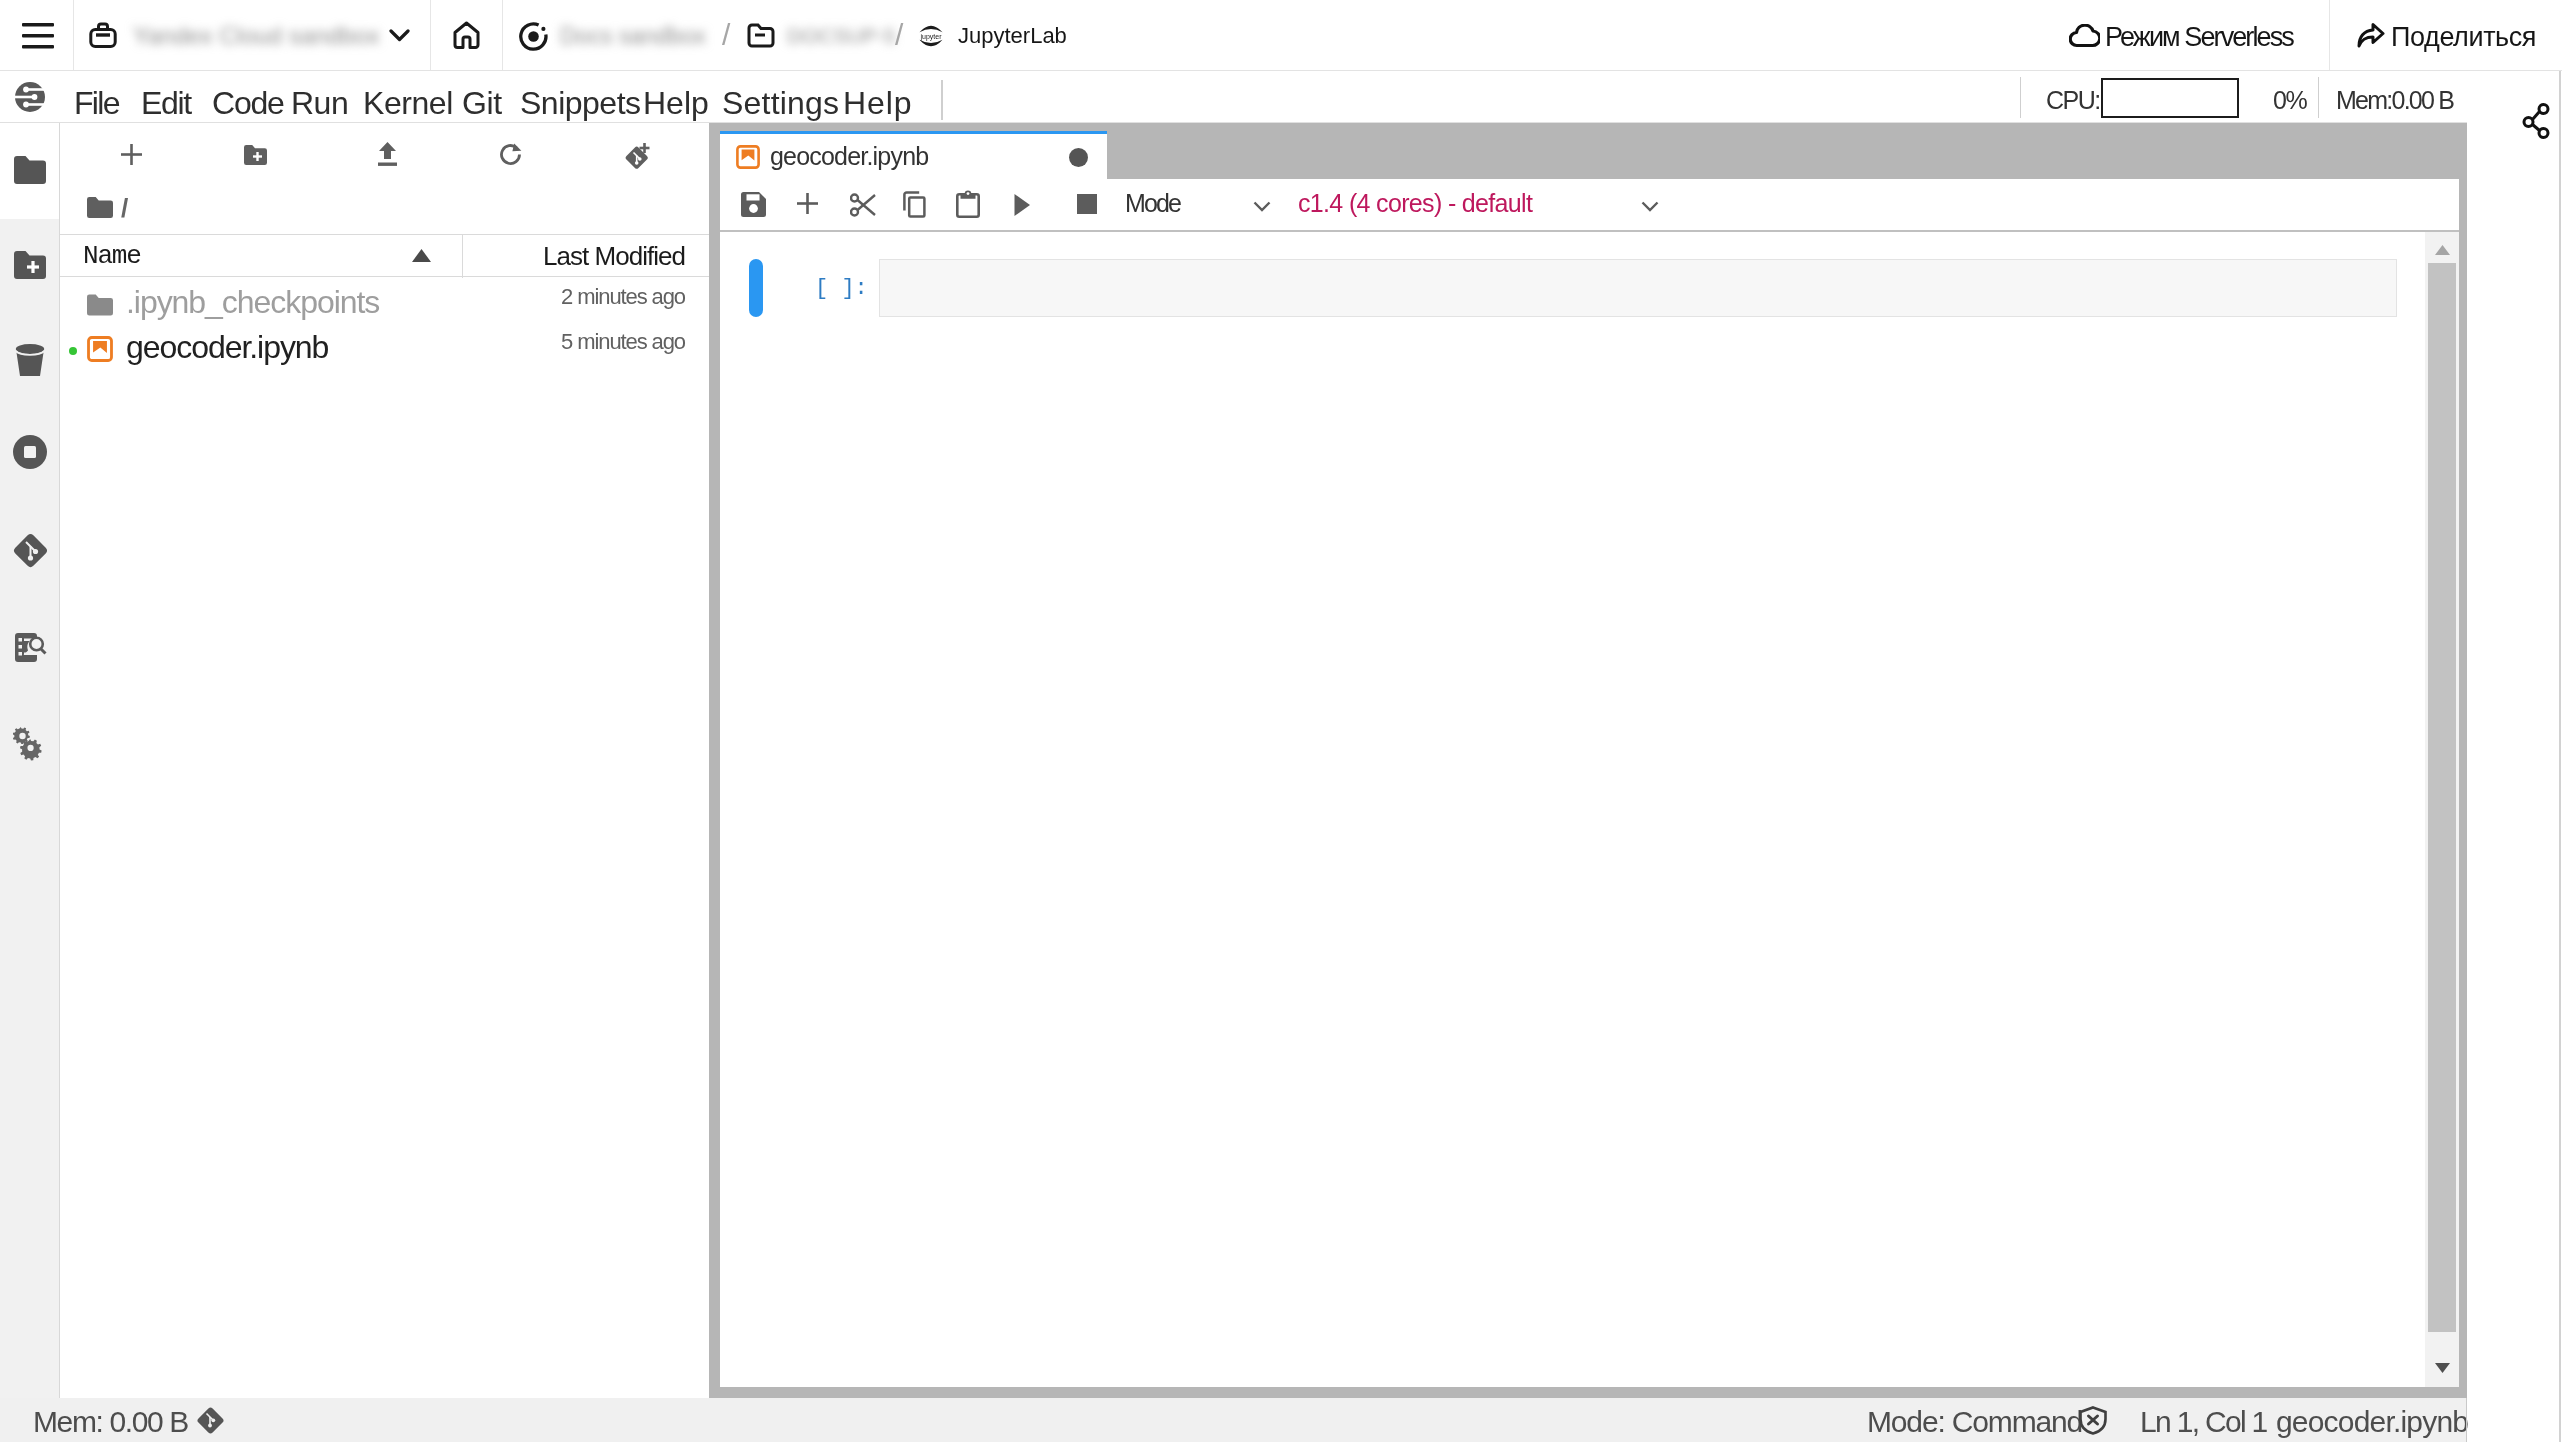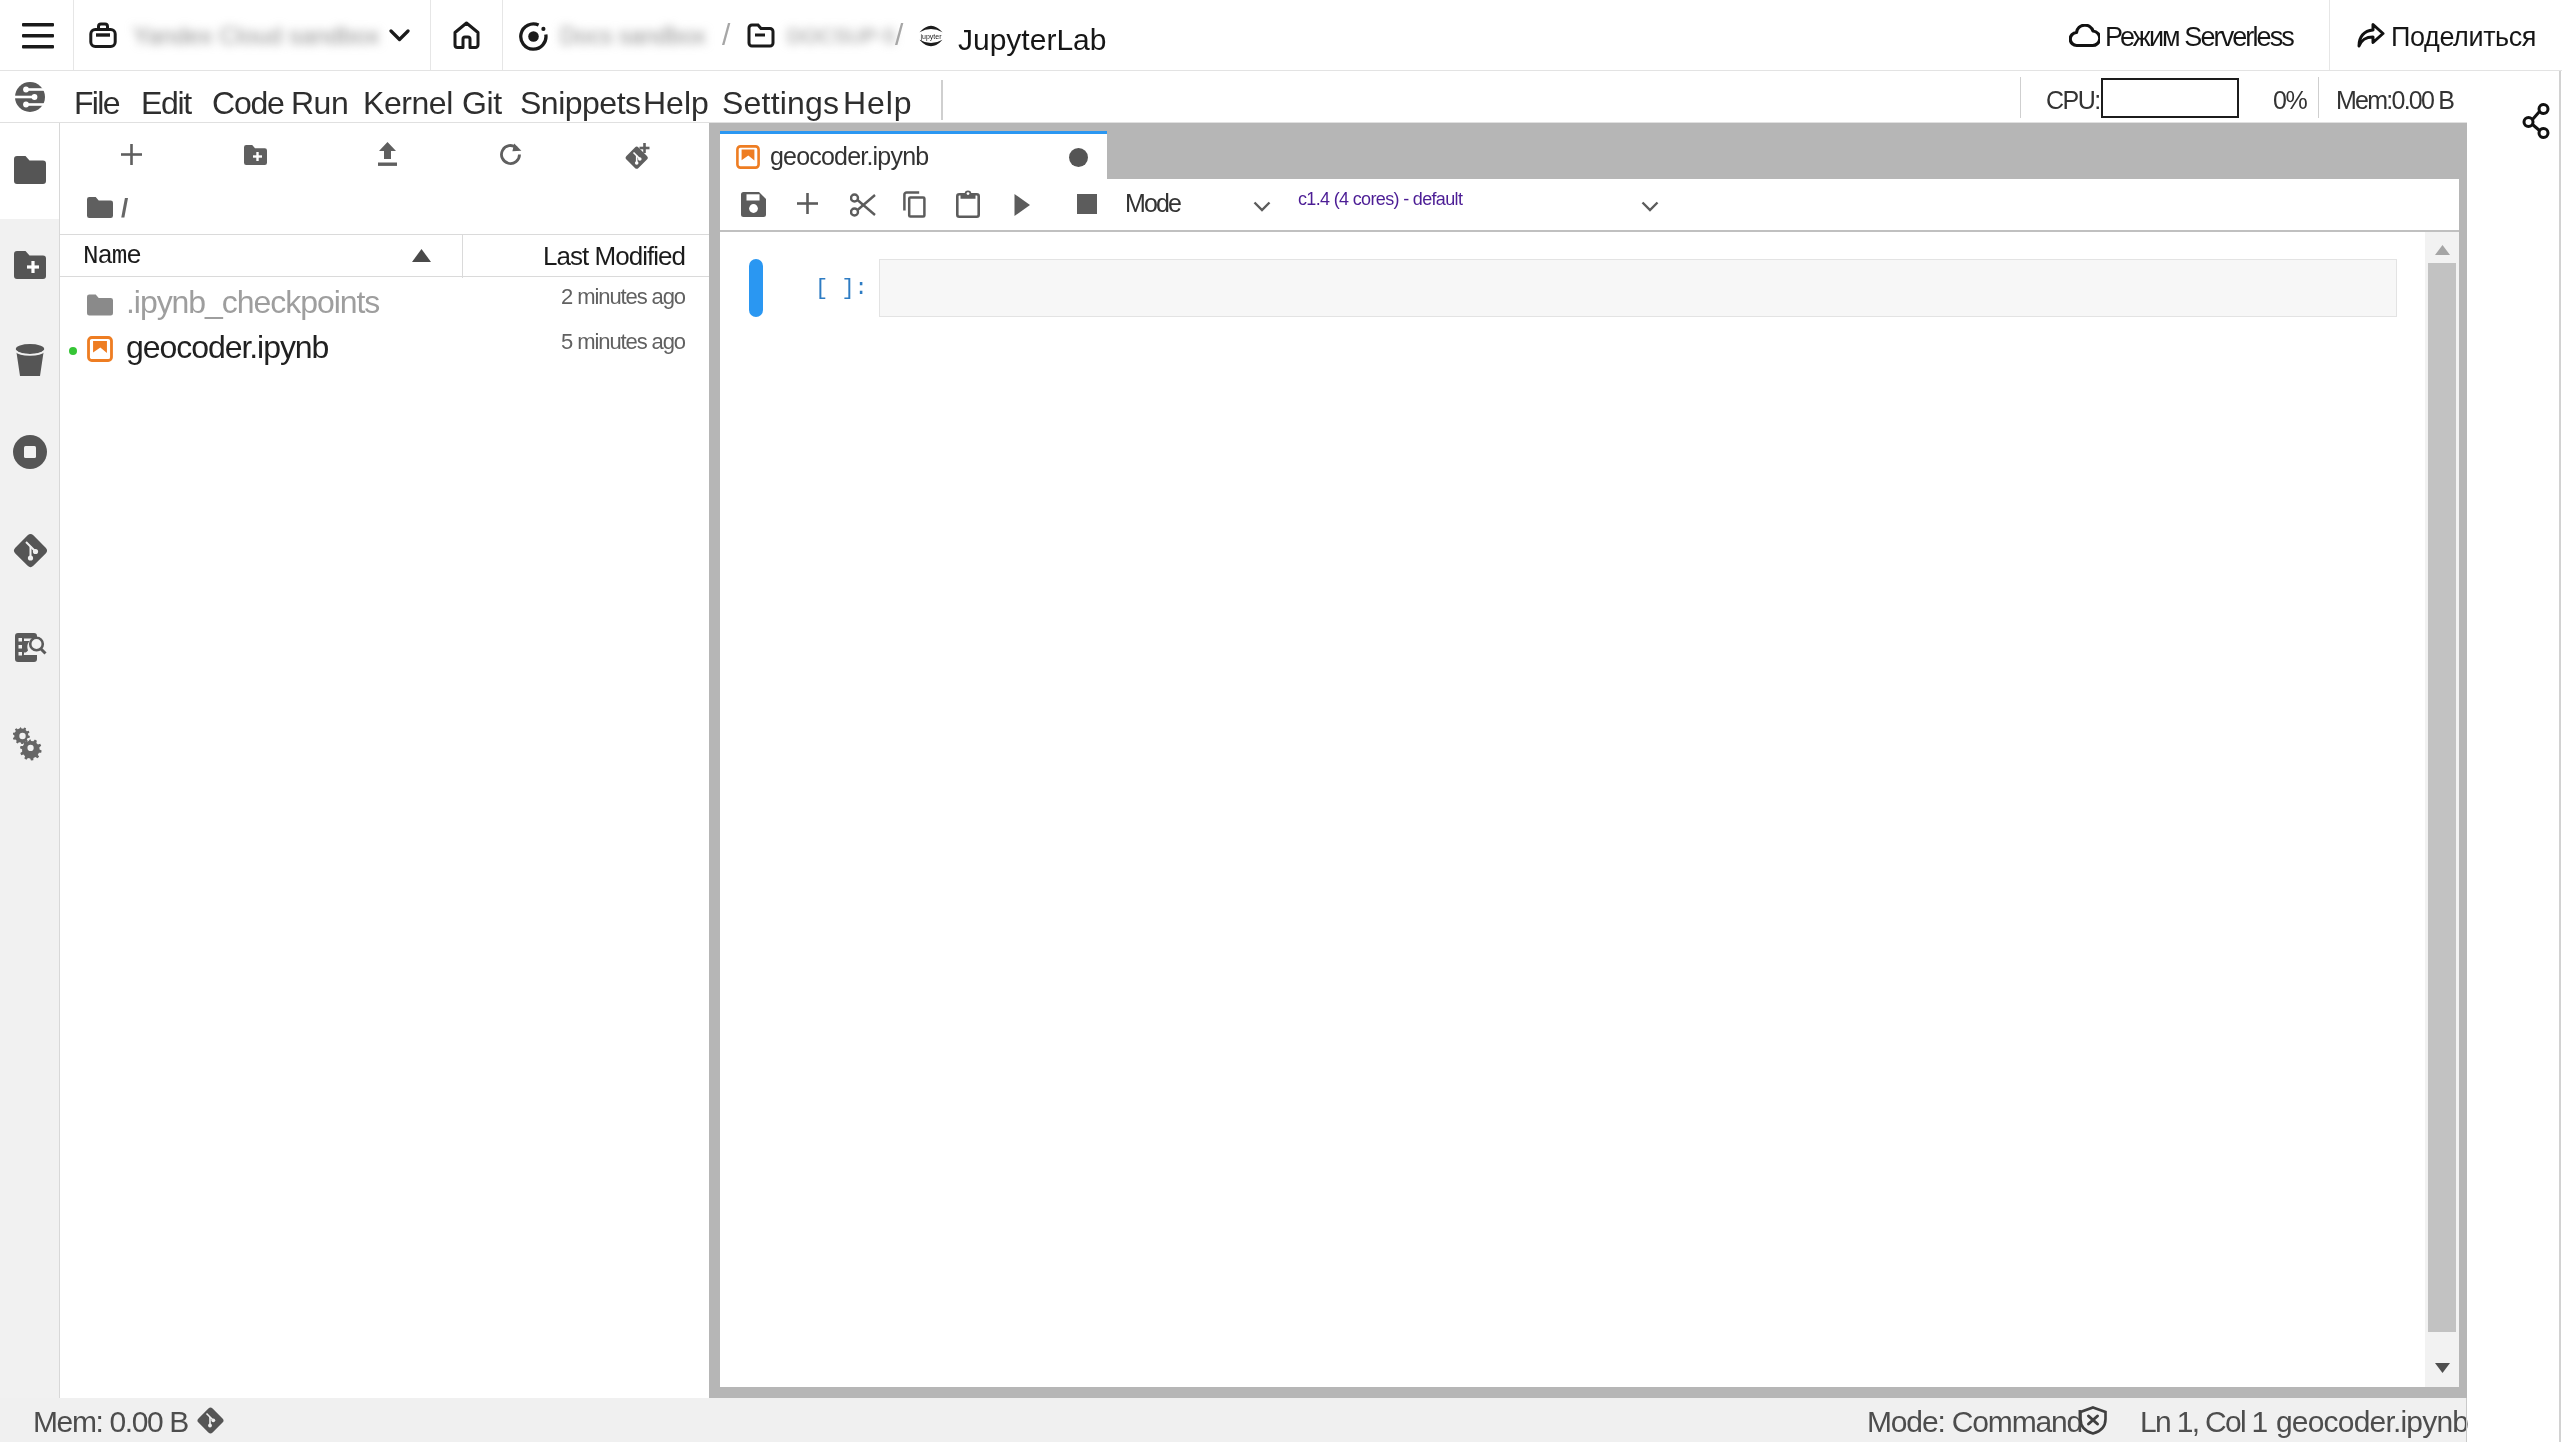--- a/index.html
+++ b/index.html
@@ -7,21 +7,21 @@
   font-family:"Liberation Sans", sans-serif; }
 .abs { position:absolute; }
 svg { display:block; }
 
 
 #topbar { position:absolute; left:0; top:0; width:2562px; height:71px; background:#fff;
   border-bottom:1px solid #e3e3e3; }
 .tb-div { position:absolute; top:0; width:1px; height:70px; background:#e6e6e6; }
 .blur { position:absolute; top:24px; height:24px; color:#8f8f8f; font-size:26px;
   filter:blur(5px); white-space:nowrap; line-height:24px; }
-#jlab { position:absolute; left:958px; top:23px; font-size:30px; color:#161616; }
+#jlab { position:absolute; left:958px; top:23px; font-size:22px; color:#161616; }
 .tb-txt { position:absolute; top:22px; font-size:27px; color:#161616; white-space:nowrap; }
 
 
 #menubar { position:absolute; left:0; top:71px; width:2562px; height:52px; background:#fff;
   border-bottom:1px solid #e0e0e0; }
 .menu-item { position:absolute; top:14px; font-size:32px; color:#2e2e2e; }
 
 
 #activity { position:absolute; left:0; top:123px; width:60px; height:1275px;
   background:#f1f1f1; border-right:1px solid #d8d8d8; }
@@ -368,21 +368,21 @@
       <path d="M0.5 0 L16 11 L0.5 22 Z" fill="#5c5c5c"></path>
     </svg>
 
     <svg class="abs" style="left:357px;top:15px" width="20" height="20" viewBox="0 0 20 20">
       <rect width="20" height="20" fill="#5c5c5c"></rect>
     </svg>
     <div class="abs" style="left:405px;top:10px;font-size:25px;color:#333;letter-spacing:-1.9px">Mode</div>
     <svg class="abs" style="left:533px;top:22px" width="18" height="11" viewBox="0 0 18 11">
       <path d="M1.5 1.5 L9 9 L16.5 1.5" fill="none" stroke="#5c5c5c" stroke-width="2.4"></path>
     </svg>
-    <div class="abs" style="left:578px;top:10px;font-size:18px;color:#4c1d95;letter-spacing:-0.66px">c1.4 (4 cores) - default</div>
+    <div class="abs" style="left:578px;top:10px;font-size:25px;color:#be185d;letter-spacing:-0.66px">c1.4 (4 cores) - default</div>
     <svg class="abs" style="left:921px;top:22px" width="18" height="11" viewBox="0 0 18 11">
       <path d="M1.5 1.5 L9 9 L16.5 1.5" fill="none" stroke="#5c5c5c" stroke-width="2.4"></path>
     </svg>
   </div>
   <div id="nbarea">
     <div id="cellbar"></div>
     <div id="prompt">[ ]:</div>
     <div id="cellinput"></div>
   </div>
   <div id="scrollbar">

